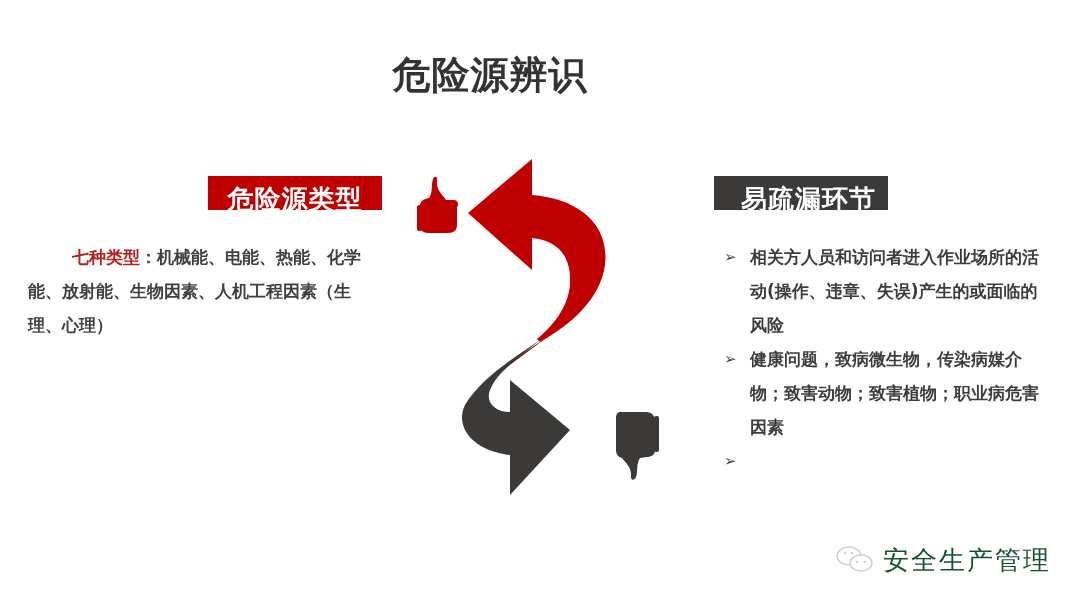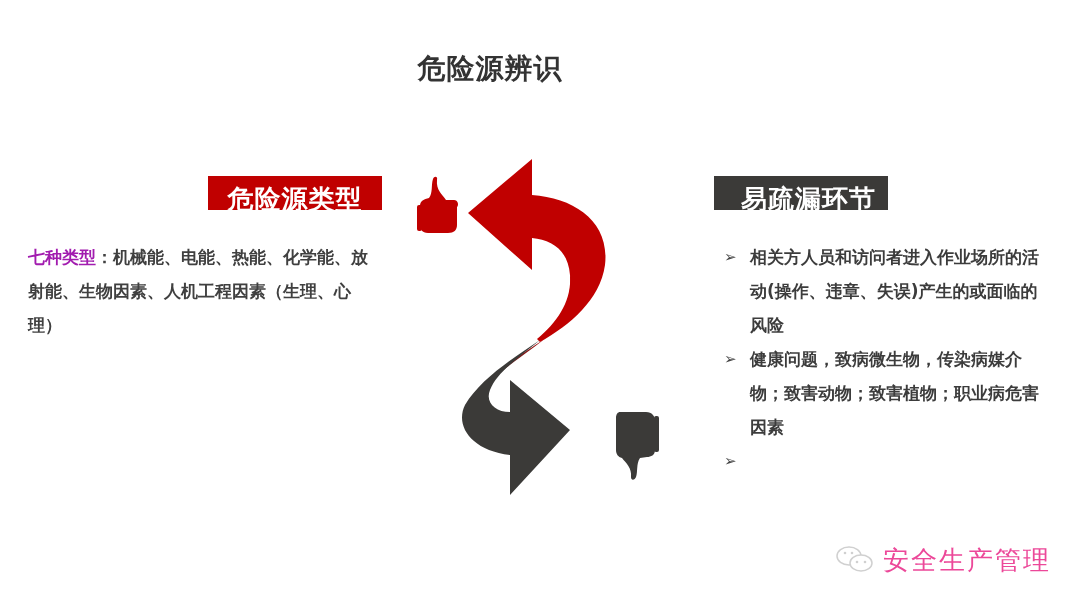--- a/index.html
+++ b/index.html
@@ -1,33 +1,33 @@
 <!DOCTYPE html>
 <html><head>
 <meta charset="utf-8">
 <style>
   html, body { margin:0; padding:0; }
   body { width:1080px; height:607px; background:#ffffff; position:relative; overflow:hidden;
          font-family:"DejaVu Sans","Liberation Sans",sans-serif; color:#3a3a3a; }
   .title { position:absolute; left:0; width:980px; top:50px; text-align:center;
-           font-size:28px; font-weight:bold; color:#333333; letter-spacing:1px; }
+           font-size:38px; font-weight:bold; color:#333333; letter-spacing:1px; }
   .tag { position:absolute; color:#ffffff; font-size:26px; font-weight:bold;
          padding:0 12px; height:34px; line-height:46px; letter-spacing:1px; }
   .tag-left { left:208px; top:176px; width:150px; background:#c00000; text-align:center; }
   .tag-right { left:714px; top:176px; width:150px; background:#3b3a38; text-align:right; }
   .left-text { position:absolute; left:28px; top:240px; width:350px; font-size:17px;
                font-weight:bold; line-height:34px; color:#404040; }
-  .left-text .hl { color:#a21caf; }
+  .left-text .hl { color:#b91c1c;margin-left:44px; }
   .right-list { position:absolute; left:724px; top:240px; width:330px; list-style:none; margin:0; padding:0; }
   .right-list li { position:relative; padding-left:26px; font-size:17px; font-weight:bold;
                    line-height:34px; color:#3c3c3c; }
   .right-list li .bullet { position:absolute; left:0; top:0; font-size:15px; color:#444; }
   .graphic { position:absolute; left:400px; top:150px; }
   .watermark { position:absolute; left:835px; top:540px; height:40px; display:flex; align-items:center;
-               color:#ec4899; font-size:26px; letter-spacing:2px; }
+               color:#14532d; font-size:26px; letter-spacing:2px; }
   .watermark .wm-icon { margin-right:8px; }
 </style>
 </head>
 <body>
 
 <div class="title">危险源辨识</div>
 
 <div class="tag tag-left">危险源类型</div>
 
 <div class="left-text">

